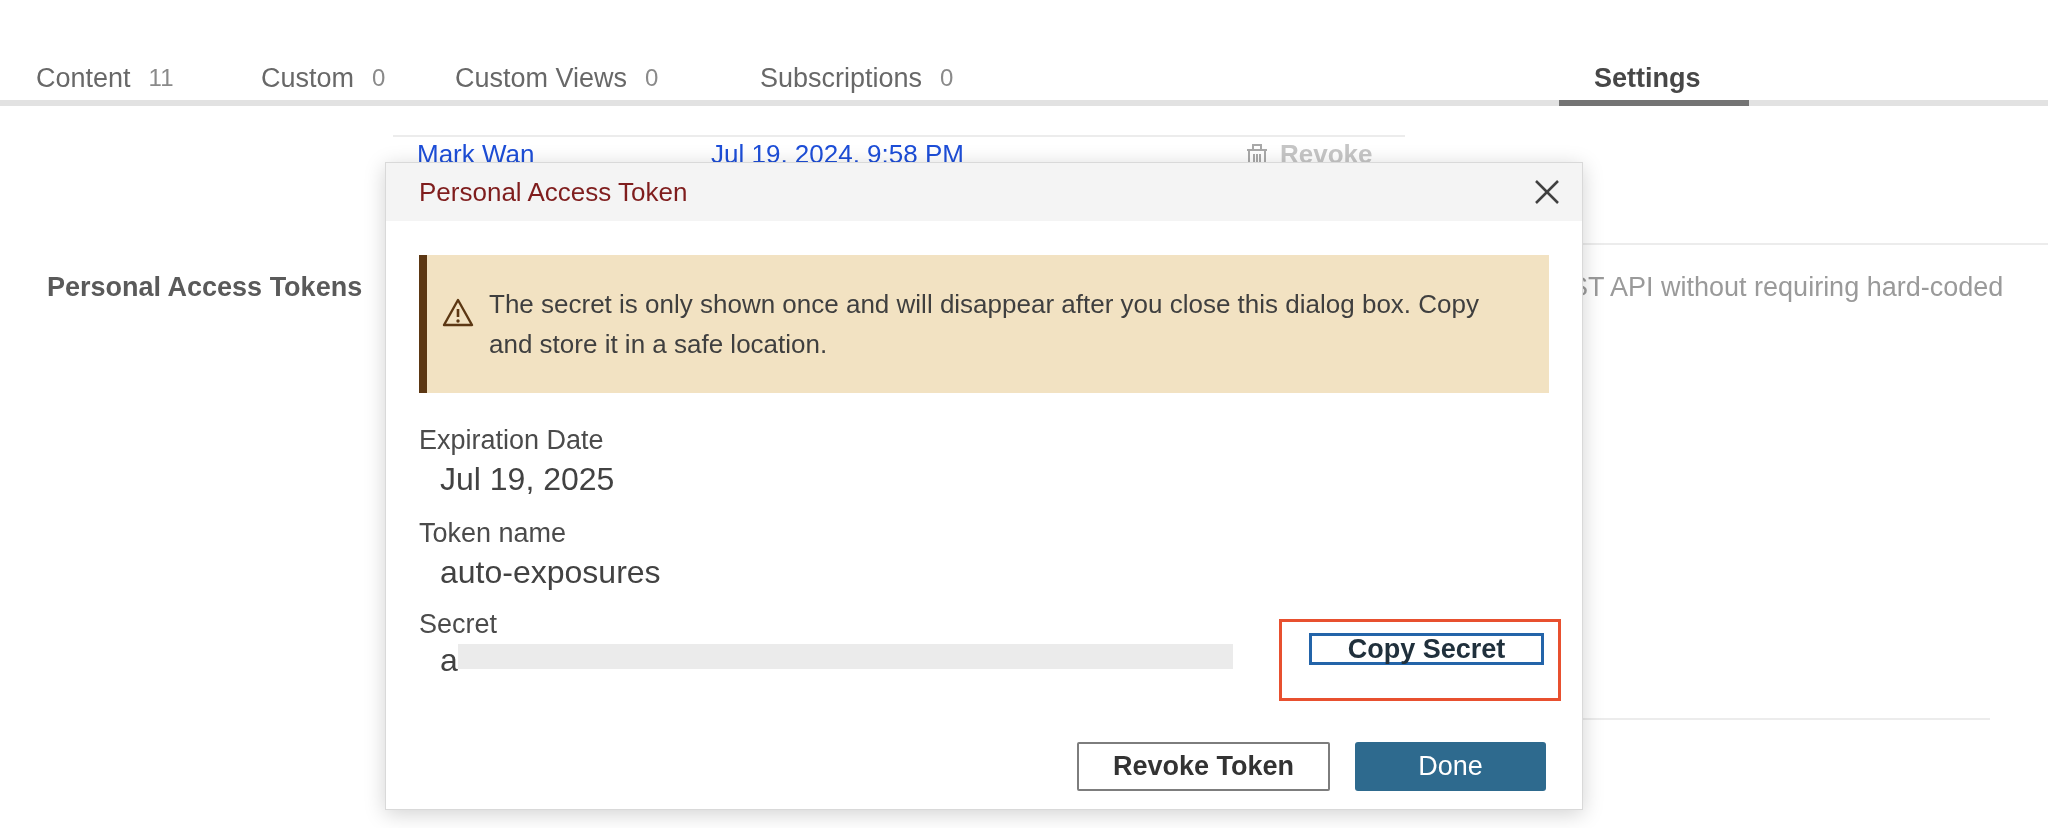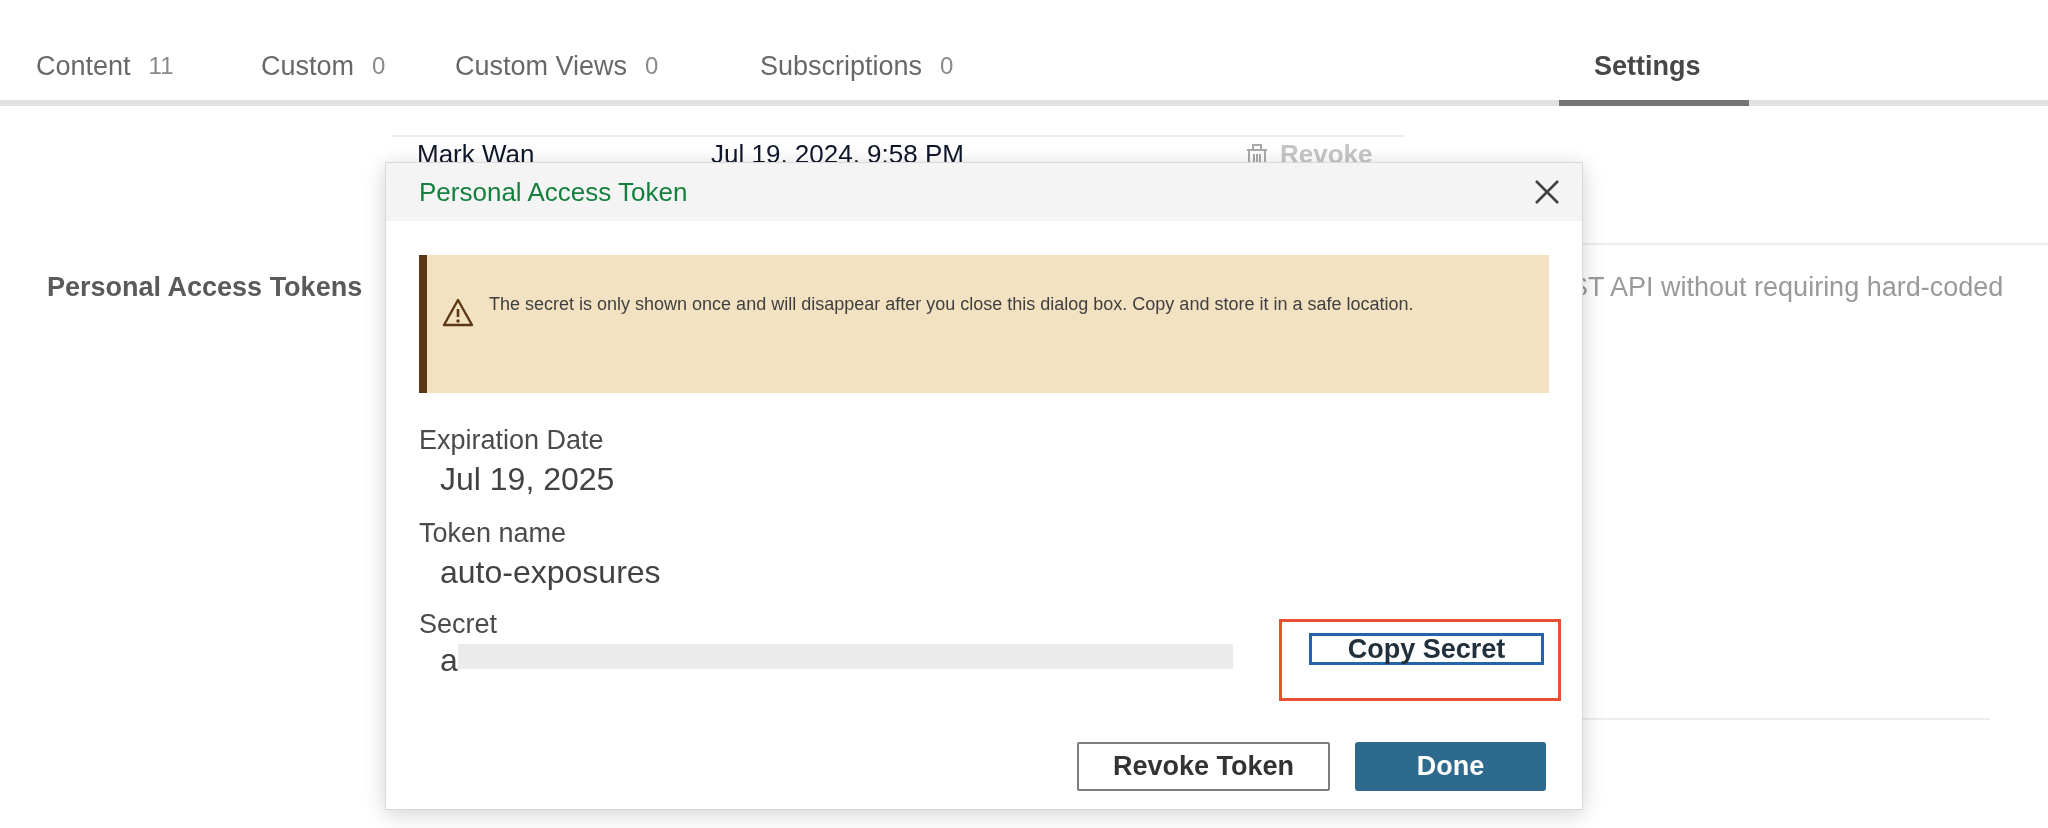--- a/index.html
+++ b/index.html
@@ -7,51 +7,51 @@
   body {
     position:relative;
     background:#ffffff;
     font-family:"Liberation Sans", sans-serif;
     overflow:hidden;
     color:#333;
   }
   
   .tabbar { position:absolute; left:0; top:0; width:2048px; height:106px; background:#ffffff; }
   .tabbar-underline { position:absolute; left:0; top:100px; width:2048px; height:6px; background:#e2e2e2; }
-  .tab { position:absolute; top:44px; height:44px; display:flex; align-items:center; gap:18px; cursor:pointer; }
+  .tab { position:absolute; top:56px; height:44px; display:flex; align-items:center; gap:18px; cursor:pointer; }
   .tab-label { font-size:27px; color:#686868; white-space:nowrap; }
   .tab-count { font-size:24px; color:#8a8a8a; }
   .tab-count:empty { display:none; }
   .tab.active .tab-label { color:#474747; font-weight:bold; }
   .active-underline { position:absolute; left:1559px; top:100px; width:190px; height:6px; background:#747474; }
 
   
   .bg-line { position:absolute; height:2px; background:#ececec; }
-  .bg-row-text { position:absolute; top:139px; font-size:26px; color:#0f172a; white-space:nowrap; }
+  .bg-row-text { position:absolute; top:139px; font-size:26px; color:#1d4ed8; white-space:nowrap; }
   .bg-revoke { color:#c6c6c6; font-weight:bold; }
   .trash-svg { position:absolute; left:1245px; top:142px; }
   .section-heading { position:absolute; left:47px; top:272px; font-size:27px; font-weight:bold; color:#5a5a5a; white-space:nowrap;text-align:center; }
   .right-fragment { position:absolute; left:1570px; top:272px; font-size:27px; color:#9a9a9a; white-space:nowrap; }
 
   
   .modal {
     position:absolute; left:385px; top:162px; width:1198px; height:648px;
     background:#ffffff; border:1px solid #d9d9d9; z-index:10;
     box-shadow:0 4px 20px rgba(0,0,0,0.18);
   }
   .modal-header { position:absolute; left:0; top:0; width:100%; height:58px; background:#f4f4f4; }
-  .modal-title { position:absolute; left:33px; top:0; height:58px; display:flex; align-items:center; font-size:26px; color:#15803d; }
+  .modal-title { position:absolute; left:33px; top:0; height:58px; display:flex; align-items:center; font-size:26px; color:#7f1d1d; }
   .modal-close { position:absolute; right:22px; top:16px; width:26px; height:26px; cursor:pointer; display:flex; align-items:center; justify-content:center; }
 
   .warn-banner {
     position:absolute; left:33px; top:92px; width:1130px; height:138px;
     background:#f2e2c2; border-left:8px solid #5c3713;
   }
   .warn-icon { position:absolute; left:14px; top:42px; }
-  .warn-text { position:absolute; left:62px; top:29px; width:1010px; font-size:18px; line-height:40px; color:#3f3f3f; }
+  .warn-text { position:absolute; left:62px; top:29px; width:1010px; font-size:26px; line-height:40px; color:#3f3f3f; }
 
   .field-label { position:absolute; left:33px; font-size:27px; color:#4b4b4b; white-space:nowrap; }
   .field-value { position:absolute; left:54px; font-size:32px; color:#424242; white-space:nowrap; }
   .secret-bar { position:absolute; left:72px; top:481px; width:775px; height:25px; background:#ebebeb; }
 
   .annotation-box { position:absolute; left:893px; top:456px; width:282px; height:82px; border:3px solid #e8502f; z-index:12; pointer-events:none; }
   .copy-btn {
     position:absolute; left:923px; top:470px; width:235px; height:32px;
     background:#ffffff; border:3px solid #2364a9; display:flex; align-items:center; justify-content:center;
     font-size:27px; font-weight:bold; color:#20303c; cursor:pointer;
@@ -60,21 +60,21 @@
   .revoke-btn {
     position:absolute; left:691px; top:579px; width:253px; height:49px;
     background:#ffffff; border:2px solid #7d7d7d; border-radius:2px;
     display:flex; align-items:center; justify-content:center;
     font-size:27px; font-weight:bold; color:#333; cursor:pointer;
   }
   .done-btn {
     position:absolute; left:969px; top:579px; width:191px; height:49px;
     background:#2e6a8e; border:none; border-radius:3px;
     display:flex; align-items:center; justify-content:center;
-    font-size:27px; font-weight:bold; color:#ffffff; cursor:pointer;
+    font-size:27px; font-weight:normal; color:#ffffff; cursor:pointer;
   }
 </style>
 </head>
 <body>
 
 <div class="tabbar">
   <div class="tabbar-underline"></div>
 
   <div class="tab" style="left:36px">
     <span class="tab-label">Content</span>

